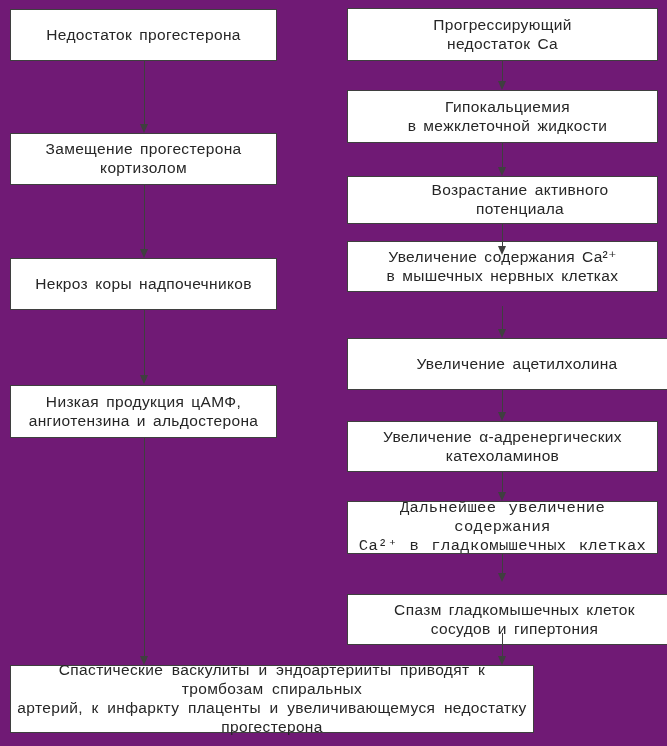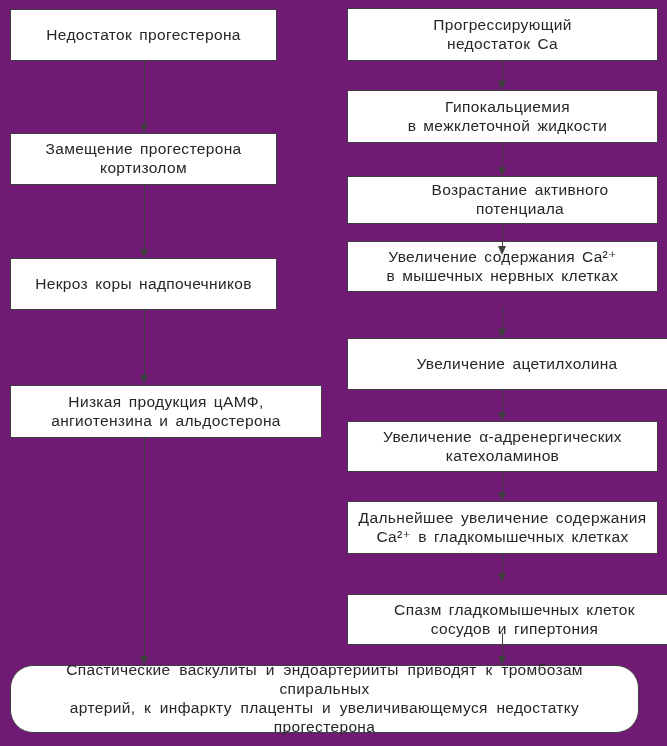--- a/index.html
+++ b/index.html
@@ -68,21 +68,21 @@
 
 <div id="stage">
 
   <div class="box" style="left:10px; top:9px; width:267px; height:52px;">Недостаток прогестерона</div>
 
   <div class="box" style="left:10px; top:133px; width:267px; height:52px;">Замещение прогестерона
 кортизолом</div>
 
   <div class="box" style="left:10px; top:258px; width:267px; height:52px;">Некроз коры надпочечников</div>
 
-  <div class="box" style="left:10px; top:385px; width:312px; height:53px;">Низкая продукция цАМФ,
+  <div class="box" style="left:10px; top:385px; width:267px; height:53px;">Низкая продукция цАМФ,
 ангиотензина и альдостерона</div>
 
   <div class="arrow" style="left:144px; top:61px; height:72px;"></div>
   <div class="arrow" style="left:144px; top:185px; height:73px;"></div>
   <div class="arrow" style="left:144px; top:310px; height:74px;"></div>
   <div class="arrow" style="left:144px; top:437px; height:228px;"></div>
 
   <div class="box" style="left:347px; top:8px; width:311px; height:53px;">Прогрессирующий
 недостаток Ca</div>
 
@@ -92,31 +92,31 @@
   <div class="box" style="left:347px; top:176px; width:311px; height:48px;padding-left:41px;">Возрастание активного потенциала</div>
 
   <div class="box" style="left:347px; top:241px; width:311px; height:51px;">Увеличение содержания Ca²⁺
 в мышечных нервных клетках</div>
 
   <div class="box" style="left:347px; top:338px; width:340px; height:52px;">Увеличение ацетилхолина</div>
 
   <div class="box" style="left:347px; top:421px; width:311px; height:51px;text-align:center;">Увеличение α-адренергических
 катехоламинов</div>
 
-  <div class="box" style="left:347px; top:501px; width:311px; height:53px;">Дальнейшее увеличение содержания
+  <div class="box" style="left:347px; top:501px; width:311px; height:53px;font-family:Liberation Mono, monospace;">Дальнейшее увеличение содержания
 Ca²⁺ в гладкомышечных клетках</div>
 
   <div class="box" style="left:347px; top:594px; width:335px; height:51px;">Спазм гладкомышечных клеток
 сосудов и гипертония</div>
 
   <div class="arrow" style="left:502px; top:61px;  height:29px;"></div>
   <div class="arrow" style="left:502px; top:143px; height:33px;"></div>
   <div class="arrow" style="left:502px; top:224px; height:31px;"></div>
   <div class="arrow" style="left:502px; top:306px; height:32px;"></div>
   <div class="arrow" style="left:502px; top:390px; height:31px;"></div>
   <div class="arrow" style="left:502px; top:472px; height:29px;"></div>
   <div class="arrow" style="left:502px; top:554px; height:28px;"></div>
   <div class="arrow" style="left:502px; top:633px; height:32px;"></div>
 
-  <div class="box bottom" style="left:10px; top:665px; width:629px; height:68px;border-radius:23px;">Спастические васкулиты и эндоартерииты приводят к тромбозам спиральных
+  <div class="box bottom" style="left:10px; top:665px; width:524px; height:68px;">Спастические васкулиты и эндоартерииты приводят к тромбозам спиральных
 артерий, к инфаркту плаценты и увеличивающемуся недостатку прогестерона</div>
 
 </div>
 
 </body></html>

